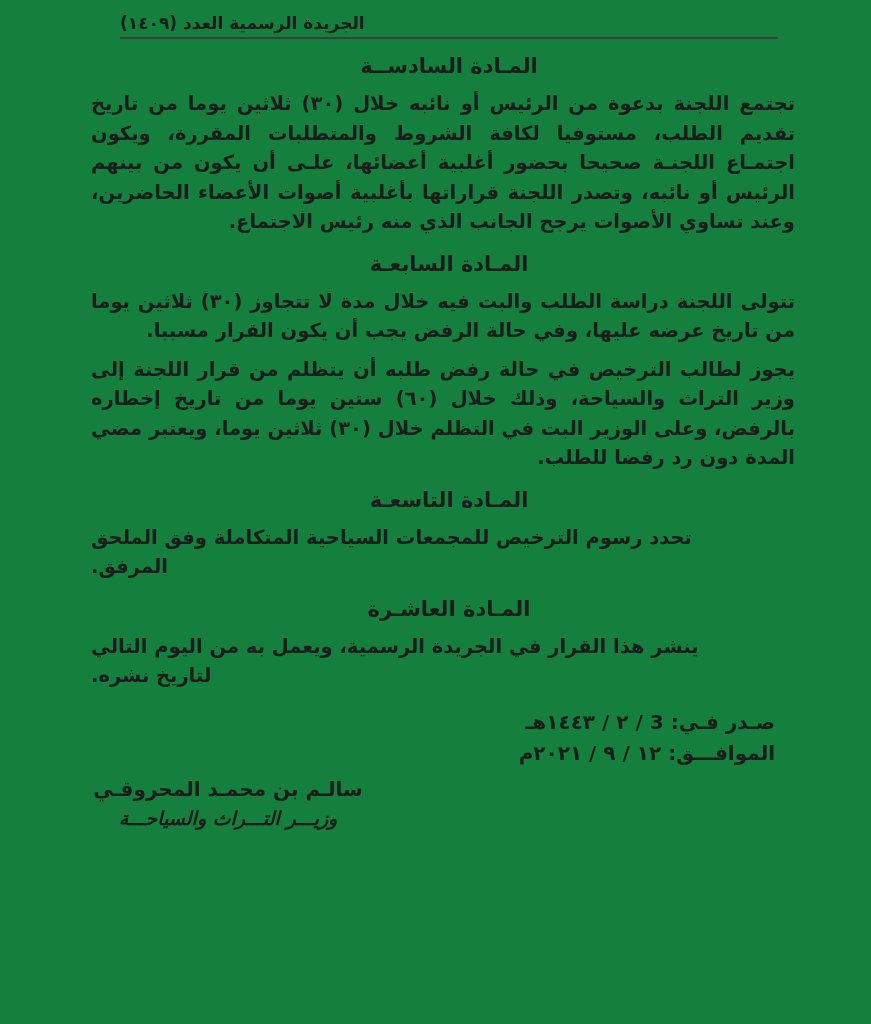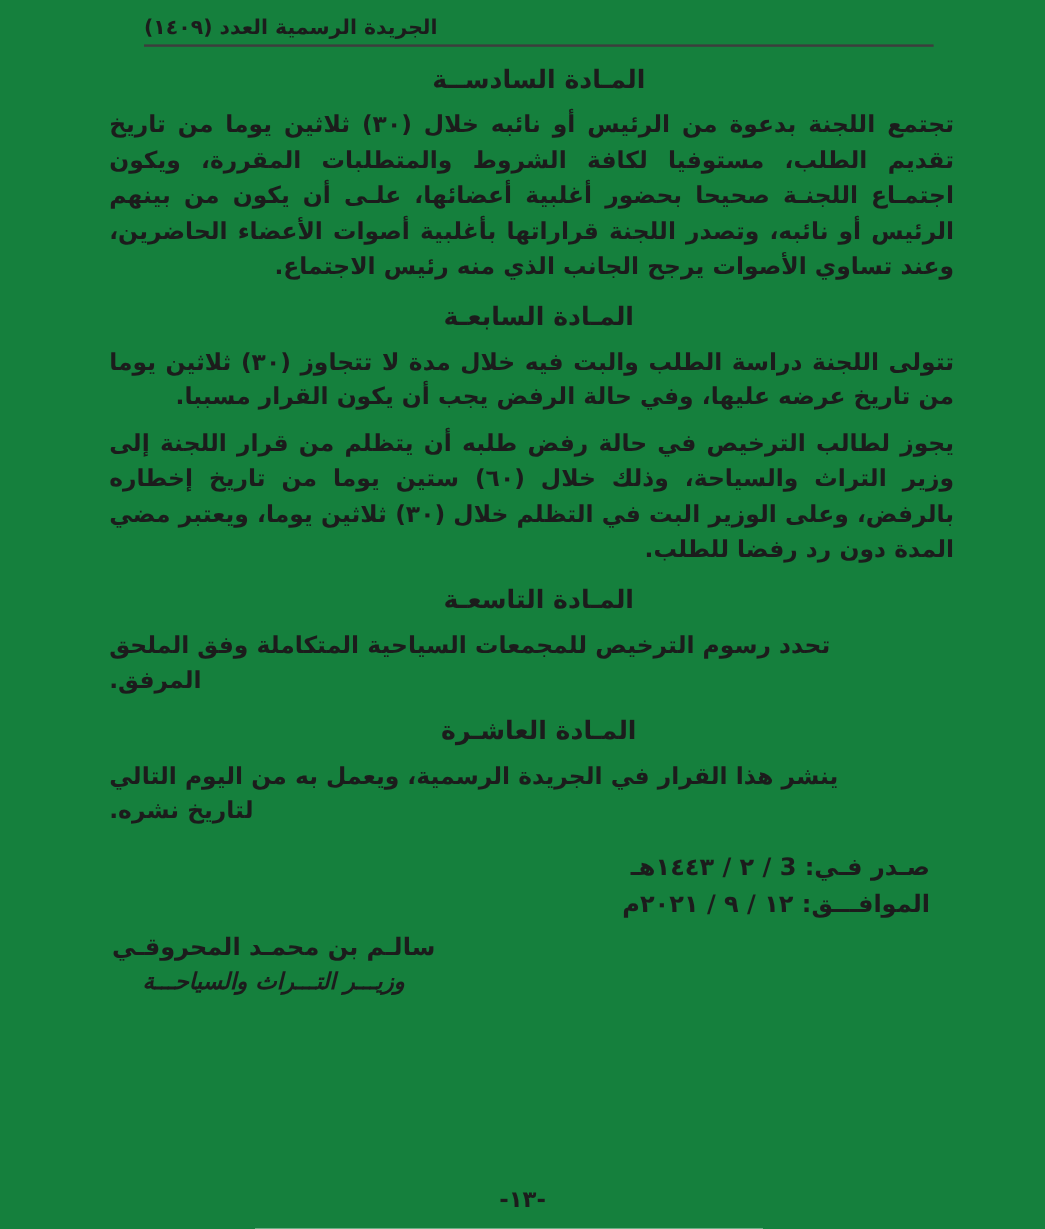--- a/index.html
+++ b/index.html
@@ -118,15 +118,14 @@
       <div>الموافـــق: ١٢ / ٩ / ٢٠٢١م</div>
     </div>
 
     <div class="signature">
       <div class="sig-name">سالـم بن محمـد المحروقـي</div>
       <div class="sig-title">وزيـــر التـــراث والسياحـــة</div>
     </div>
 
   </div>
 
-  <div class="page-number">-١٣-</div>
 
 </div>
 
 </body></html>

